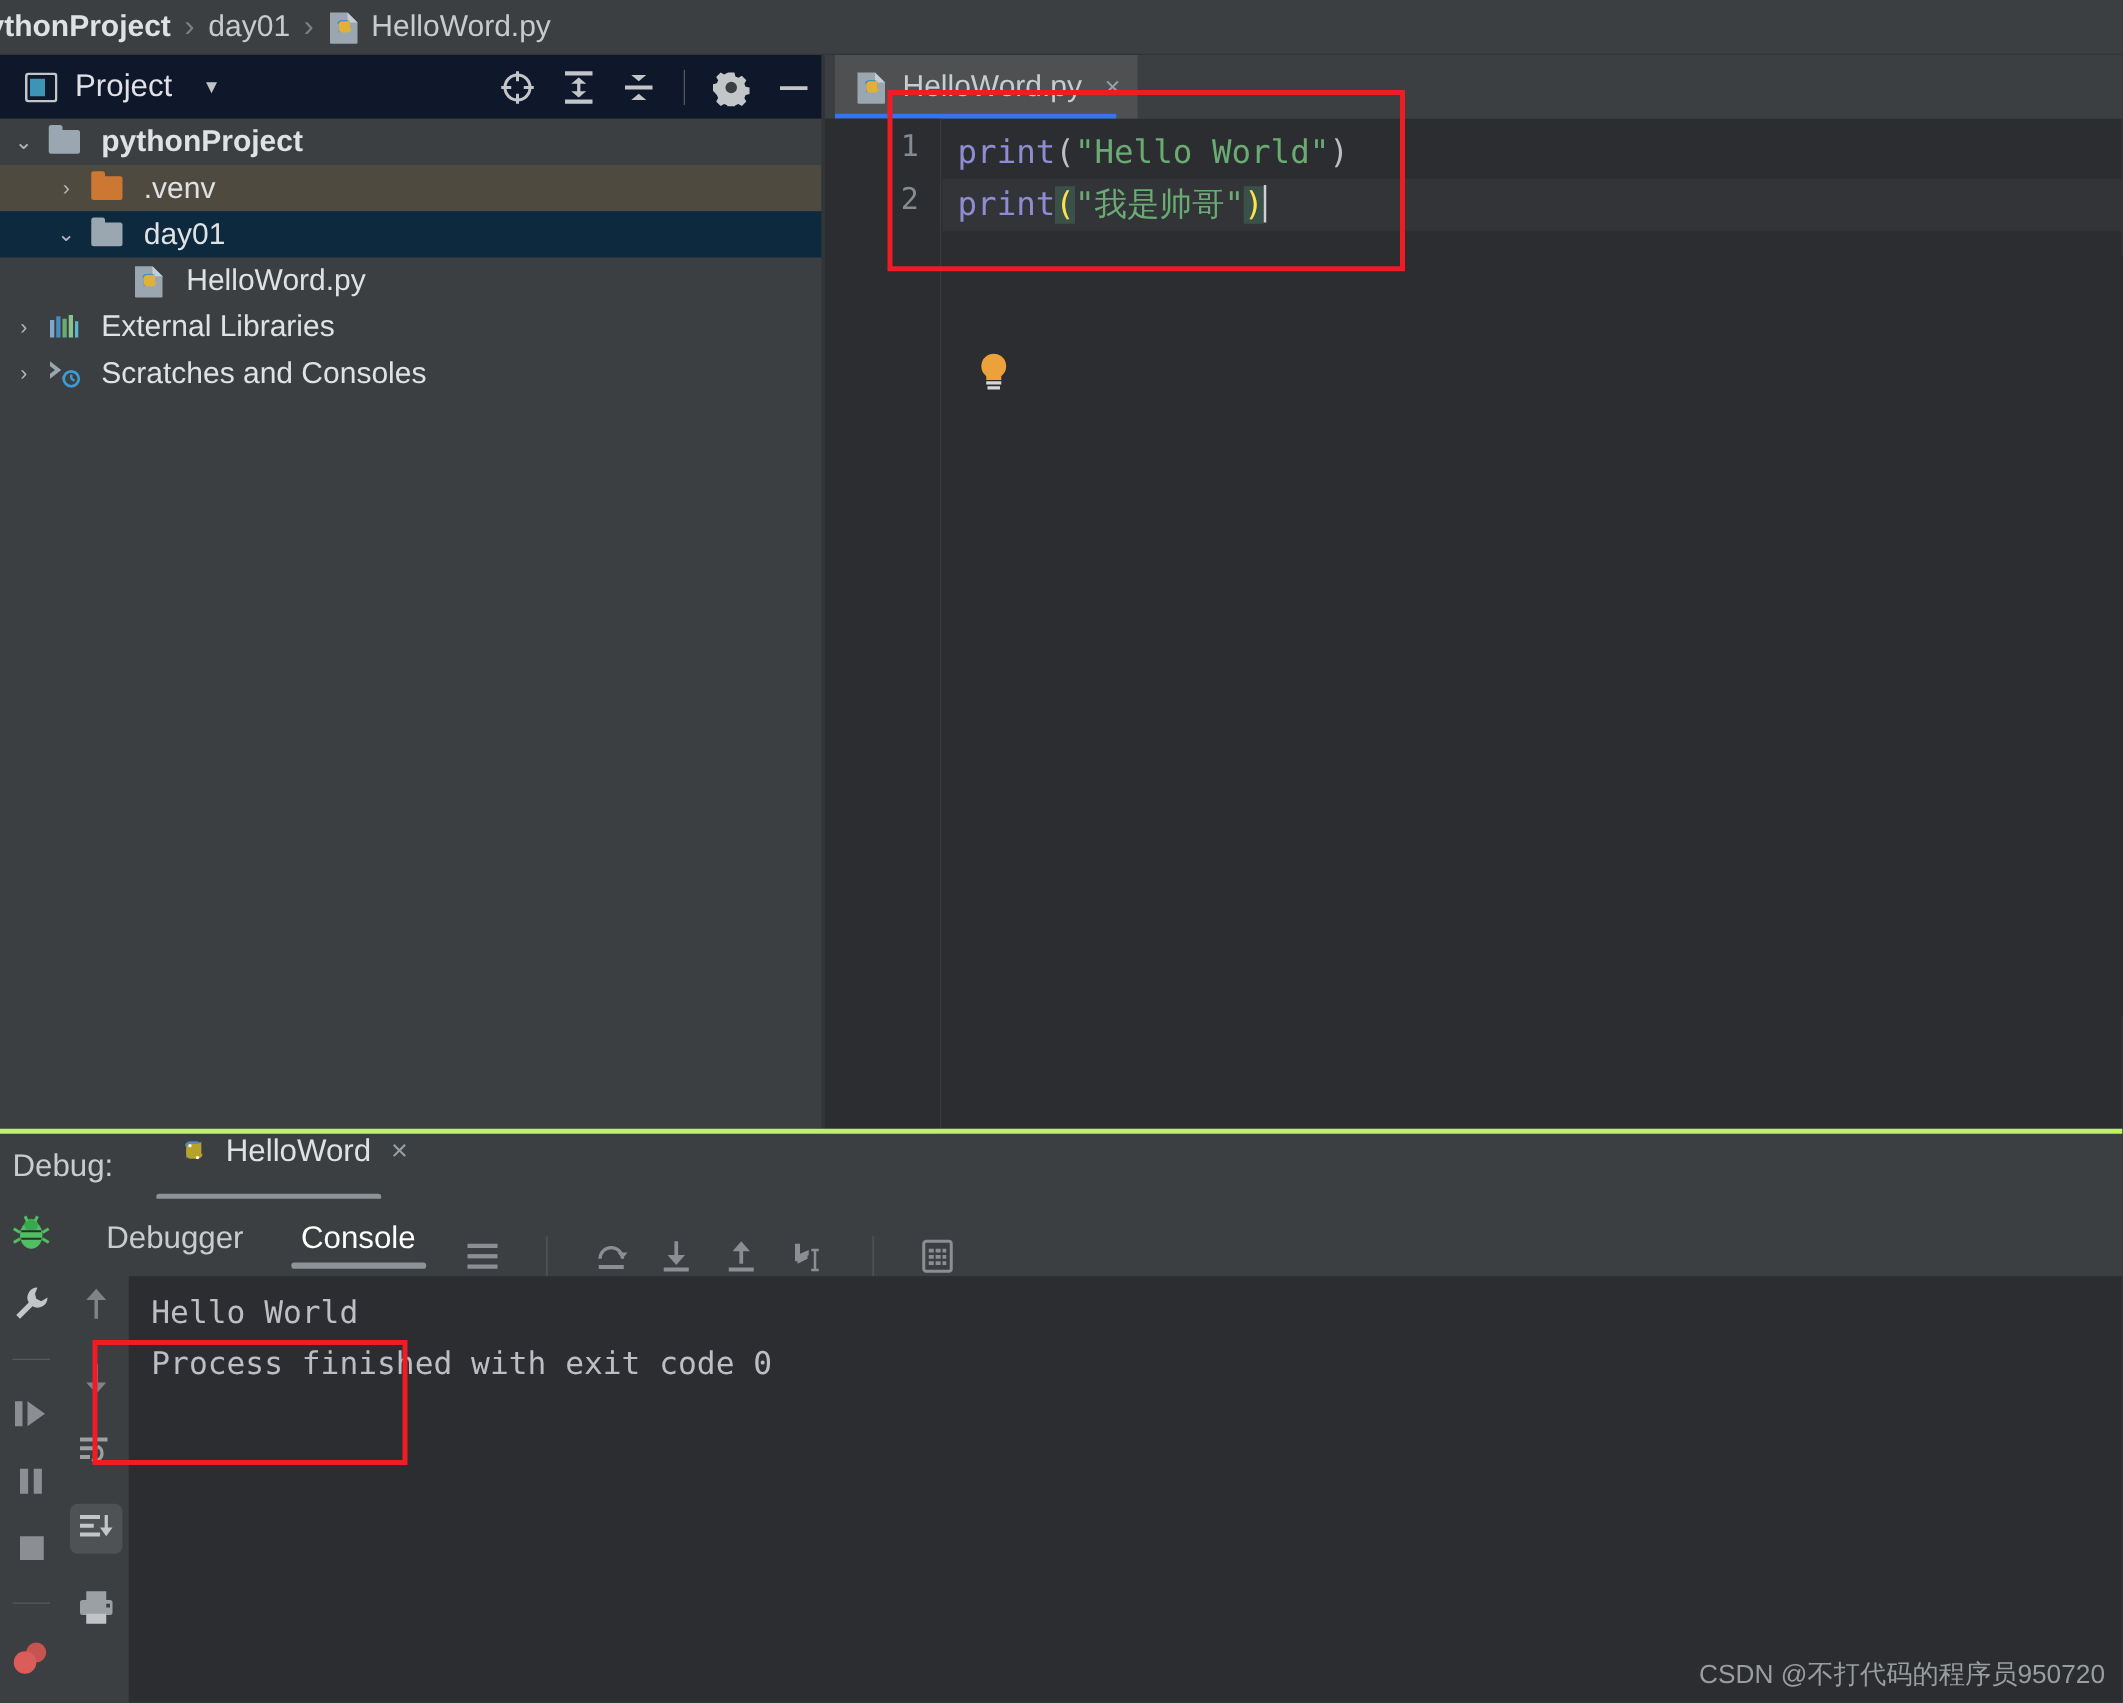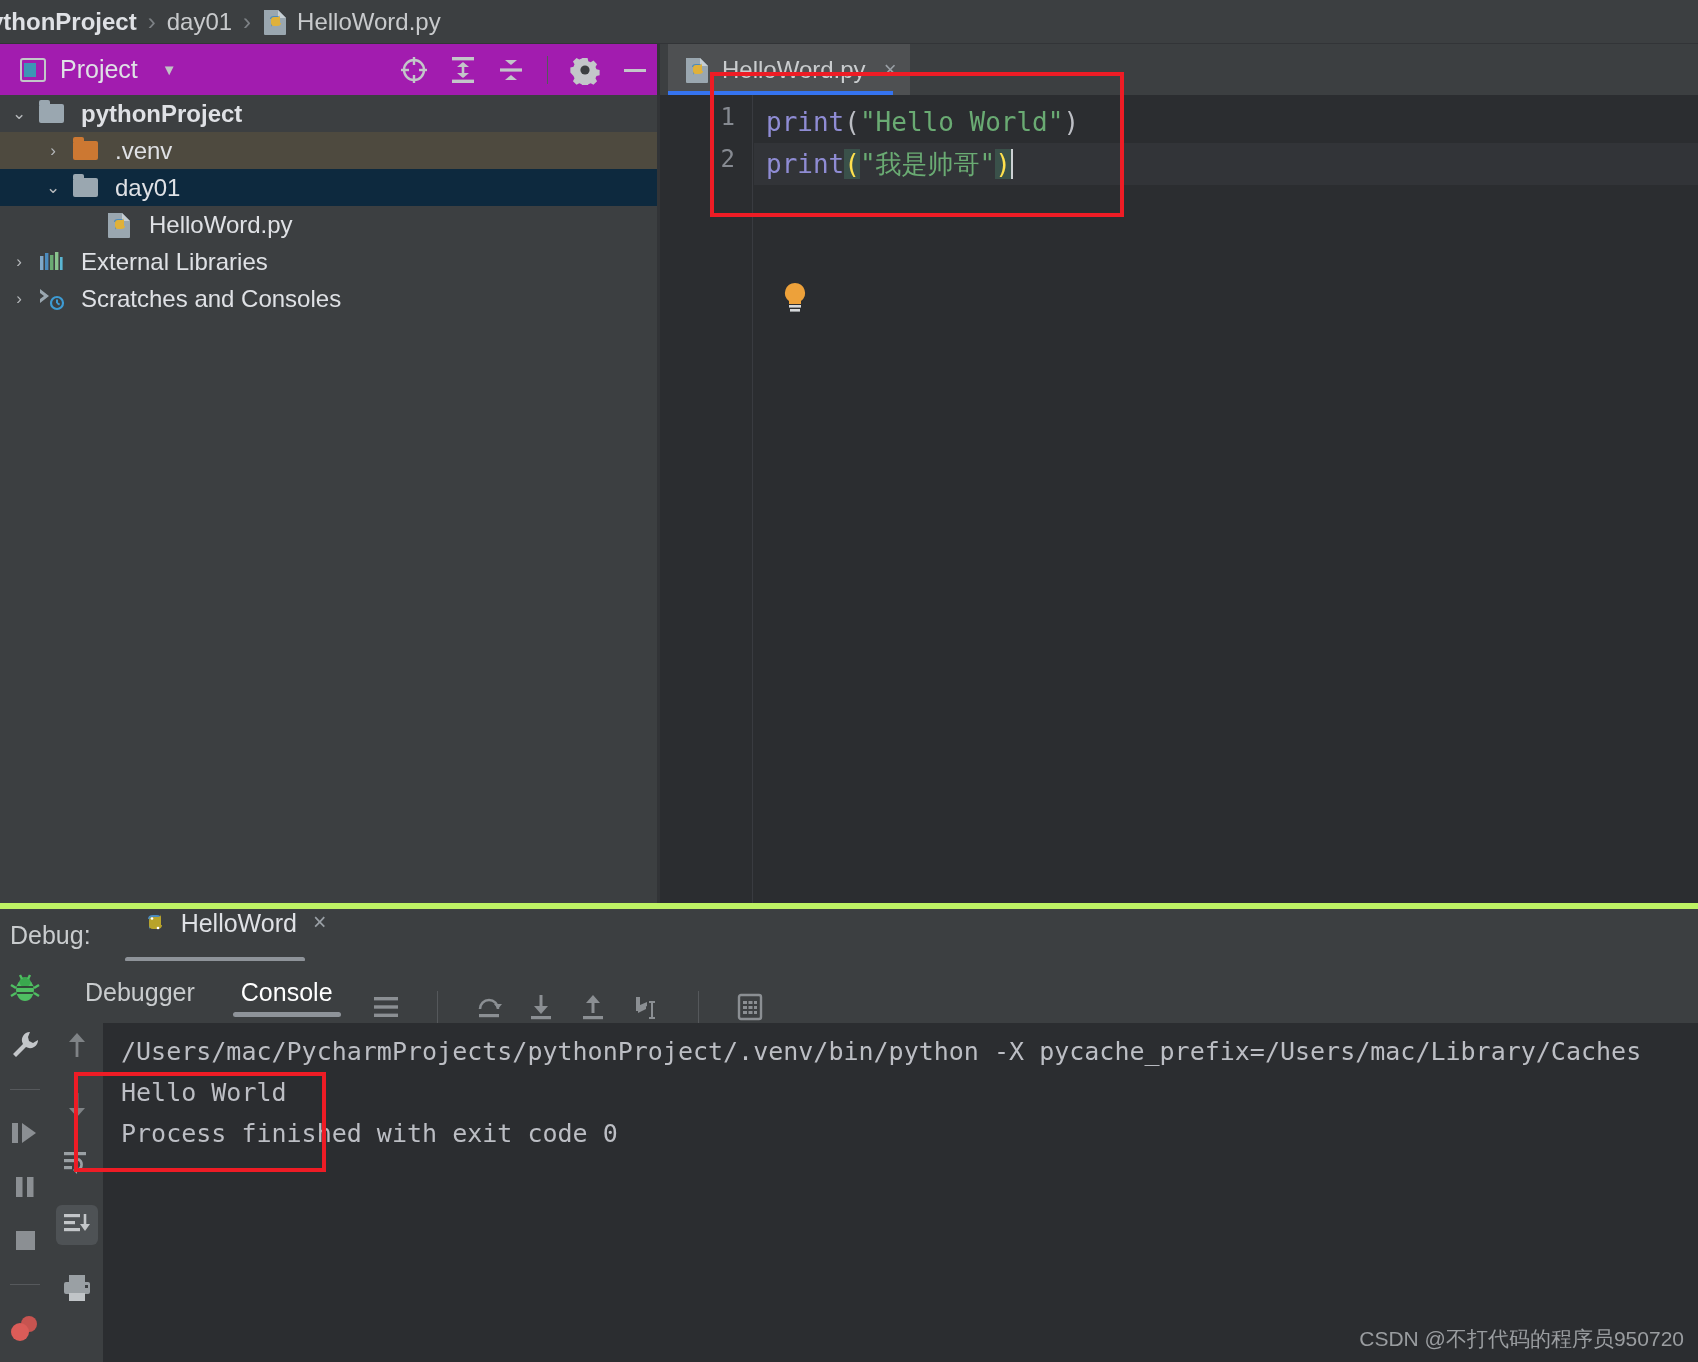--- a/index.html
+++ b/index.html
@@ -20,21 +20,21 @@
     border-bottom: 1px solid #323437;
   }
   .crumb { display: flex; align-items: center; color: #c8cacc; font-size: 24px; }
   .crumb.bold { font-weight: bold; color: #dfe1e5; margin-left: -10px; }
   .crumb-sep { color: #7d8185; font-size: 24px; margin: 0 11px; font-weight: 300; }
   .crumb-icon { margin-right: 9px; display: inline-flex; align-items: center; }
 
   
   .tw-header {
     position: absolute; left: 0; top: 44px; width: 660px; height: 51px;
-    background: #a21caf; display: flex; align-items: center;
+    background: #0f172a; display: flex; align-items: center;
   }
   .tw-title { display: flex; align-items: center; color: #dfe1e5; font-size: 25px; margin-left: 20px; }
   .tw-title .label { margin-left: 14px; }
   .tw-caret { margin-left: 24px; color: #c0c2c4; font-size: 15px; }
   .tw-actions { position: absolute; right: 10px; top: 0; height: 51px; display: flex; align-items: center; gap: 20px; }
   .tw-divider { width: 1px; height: 28px; background: #55585b; margin: 0 2px; }
 
   
   .header-strip-right {
     position: absolute; left: 660px; top: 44px; width: 1038px; height: 51px;
@@ -117,21 +117,21 @@
     position: absolute; left: 710px; top: 72px; width: 414px; height: 145px;
     border: 4px solid #ee1c25; pointer-events: none; z-index: 40;
   }
 
   
   .v-split { position: absolute; left: 657px; top: 44px; width: 3px; height: 859px; background: #323437; }
 
   
   .debug-panel {
     position: absolute; left: 0; top: 903px; width: 1698px; height: 459px; background: #3c3f41;
-    border-top: 6px solid #bef264;
+    border-top: 4px solid #bef264;
   }
   .debug-titlebar { position: absolute; left: 0; top: 0; width: 1698px; height: 52px; display: flex; align-items: center; }
   .debug-title-label { color: #c9ccce; font-size: 25px; margin-left: 10px; }
   .debug-run-tab {
     display: flex; margin-left: 45px; position: relative; height: 52px; padding: 0 4px;
   }
   .debug-run-tab .run-icon { margin-right: 13px; display: inline-flex; }
   .debug-run-tab .run-name { color: #dfe1e5; font-size: 25px; }
   .debug-run-tab .run-close { color: #9aa0a6; font-size: 23px; margin-left: 16px; }
   .run-tab-underline { position: absolute; left: 125px; top: 48px; width: 180px; height: 5px; background: #8e9399; border-radius: 3px; }
@@ -533,21 +533,20 @@
           <svg width="32" height="30" viewBox="0 0 32 30">
             <rect x="8" y="2" width="16" height="7" fill="#9aa0a4"></rect>
             <rect x="3" y="9" width="26" height="12" rx="2" fill="#9aa0a4"></rect>
             <rect x="8" y="20" width="16" height="8" fill="#c0c4c7"></rect>
             <rect x="24" y="12" width="3" height="3" fill="#3c3f41"></rect>
           </svg>
         </span>
       </div>
 
       <div class="console-out">
-        <div class="console-line">/Users/mac/PycharmProjects/pythonProject/.venv/bin/python -X pycache_prefix=/Users/mac/Library/Caches</div>
         <div class="console-line">Hello World</div>
         <div class="console-line"></div>
         <div class="console-line">Process finished with exit code 0</div>
       </div>
     </div>
   </div>
 
   <div class="annot-console"></div>
 
   <div class="watermark">CSDN @不打代码的程序员950720</div>

